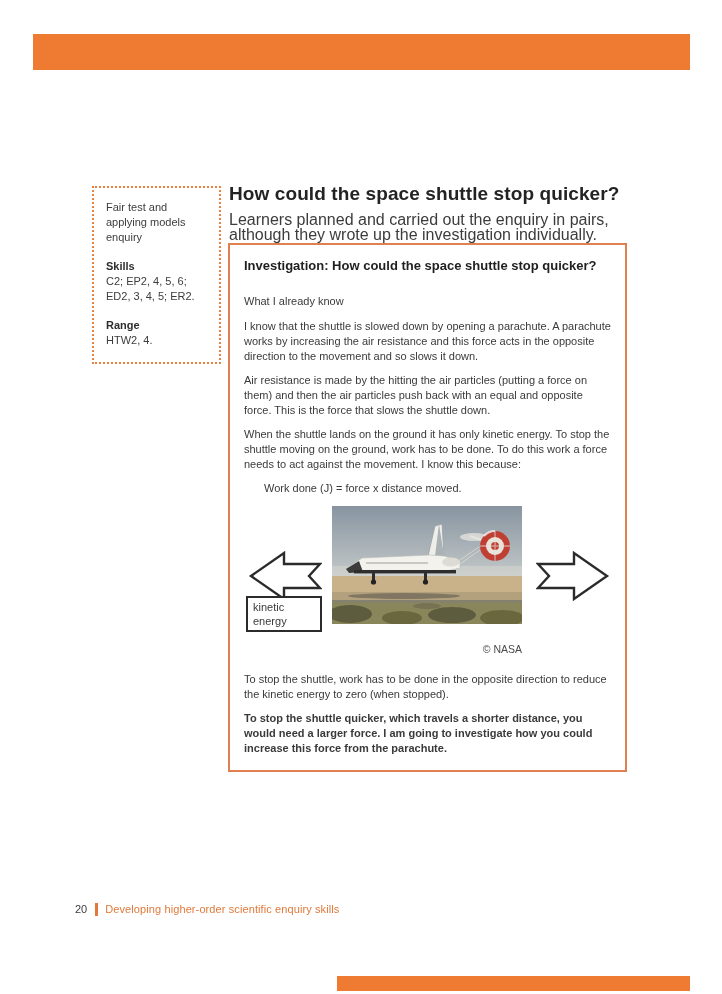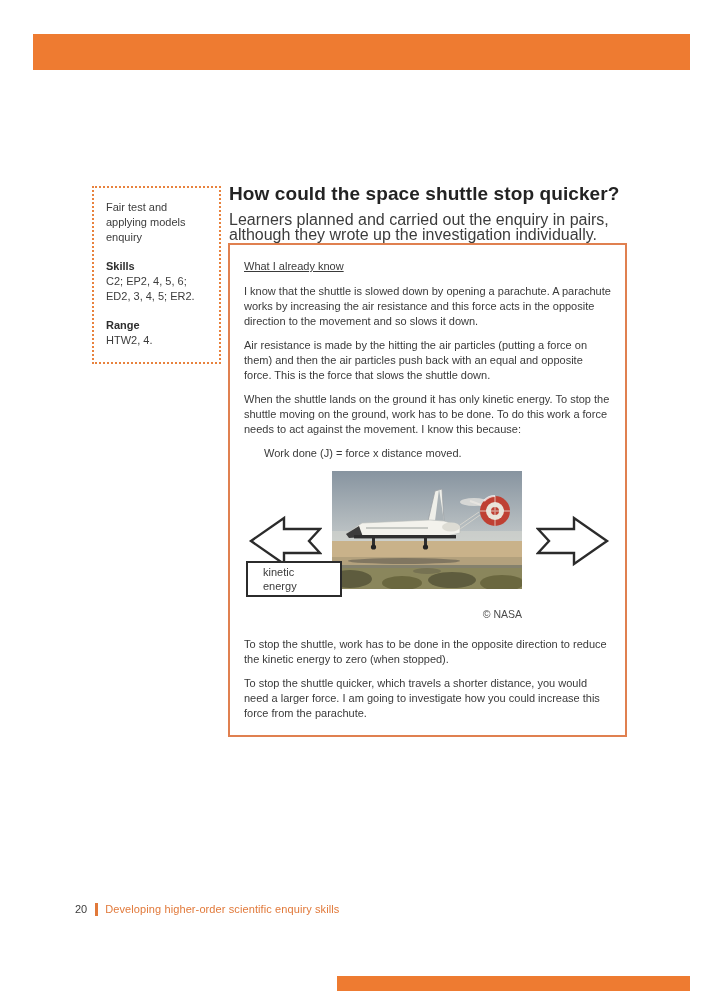--- a/index.html
+++ b/index.html
@@ -27,40 +27,40 @@
     font-size:16px;line-height:15px;color:#3c3c3c;
   }
 
   .inv-box{
     position:absolute;left:228px;top:243px;width:367px;
     border:2px solid #e08050;background:#ffffff;
     padding:10px 14px 12px 14px;
     font-size:11px;line-height:15px;color:#3a3a3a;
   }
   .inv-title{font-size:13px;line-height:17px;font-weight:bold;color:#1f1f1f;margin:2px 0 20px 0;}
-  .inv-subhead{text-decoration:underline;margin:4px 0 10px 0;color:#3a3a3a;}
+  .inv-subhead{margin:4px 0 10px 0;color:#3a3a3a;}
   .inv-box p.para{margin:0 0 9px 0;}
   .formula{margin:4px 0 10px 20px;}
 
   .diagram{position:relative;height:152px;margin:2px 0 14px 0;}
   .photo{position:absolute;left:88px;top:0;width:190px;height:118px;display:block;}
   .arrow{position:absolute;top:44px;width:74px;height:52px;display:block;}
   .arrow-left{left:4px;}
   .arrow-right{left:292px;}
   .label-box{
     position:absolute;top:90px;background:#ffffff;border:2px solid #2b2b2b;
-    padding:2px 15px;font-size:11px;line-height:14px;color:#3a3a3a;
+    padding:2px 5px;font-size:11px;line-height:14px;color:#3a3a3a;
   }
   .label-left{left:2px;width:62px;}
   .label-right{left:284px;width:76px;}
   .credit{position:absolute;left:88px;top:119px;width:190px;text-align:right;
     font-size:10.5px;color:#4a4a4a;margin-top:17px;}
 
   .closing p.para{margin:0 0 9px 0;}
-  .closing p.para:last-child{margin-bottom:2px;}
+  .closing p.para:last-child{margin-bottom:2px;font-weight:bold;}
 
   .footer{position:absolute;left:75px;top:902px;font-size:11px;line-height:15px;
     display:flex;align-items:center;}
   .footer .pgnum{color:#3c3c3c;}
   .footer .divider{display:inline-block;width:3px;height:13px;margin:0 7px 0 8px;}
   .footer .ftext{letter-spacing:.1px;}
 </style>
 </head>
 <body>
 
@@ -77,20 +77,21 @@
     <div class="blk">
       <div class="lbl">Range</div>
       <div>HTW2, 4.</div>
     </div>
   </div>
 
   <h1 class="main-title">How could the space shuttle stop quicker?</h1>
   <p class="intro">Learners planned and carried out the enquiry in pairs, although they wrote up the investigation individually. Nia’s work is shown below.</p>
 
   <div class="inv-box">
+    <div class="inv-title">Investigation: How could the space shuttle stop quicker?</div>
     <div class="inv-subhead">What I already know</div>
 
     <p class="para">I know that the shuttle is slowed down by opening a parachute. A parachute works by increasing the air resistance and this force acts in the opposite direction to the movement and so slows it down.</p>
     <p class="para">Air resistance is made by the hitting the air particles (putting a force on them) and then the air particles push back with an equal and opposite force. This is the force that slows the shuttle down.</p>
     <p class="para">When the shuttle lands on the ground it has only kinetic energy. To stop the shuttle moving on the ground, work has to be done. To do this work a force needs to act against the movement. I know this because:</p>
 
     <p class="formula">Work done (J) = force x distance moved.</p>
 
     <div class="diagram">
 

